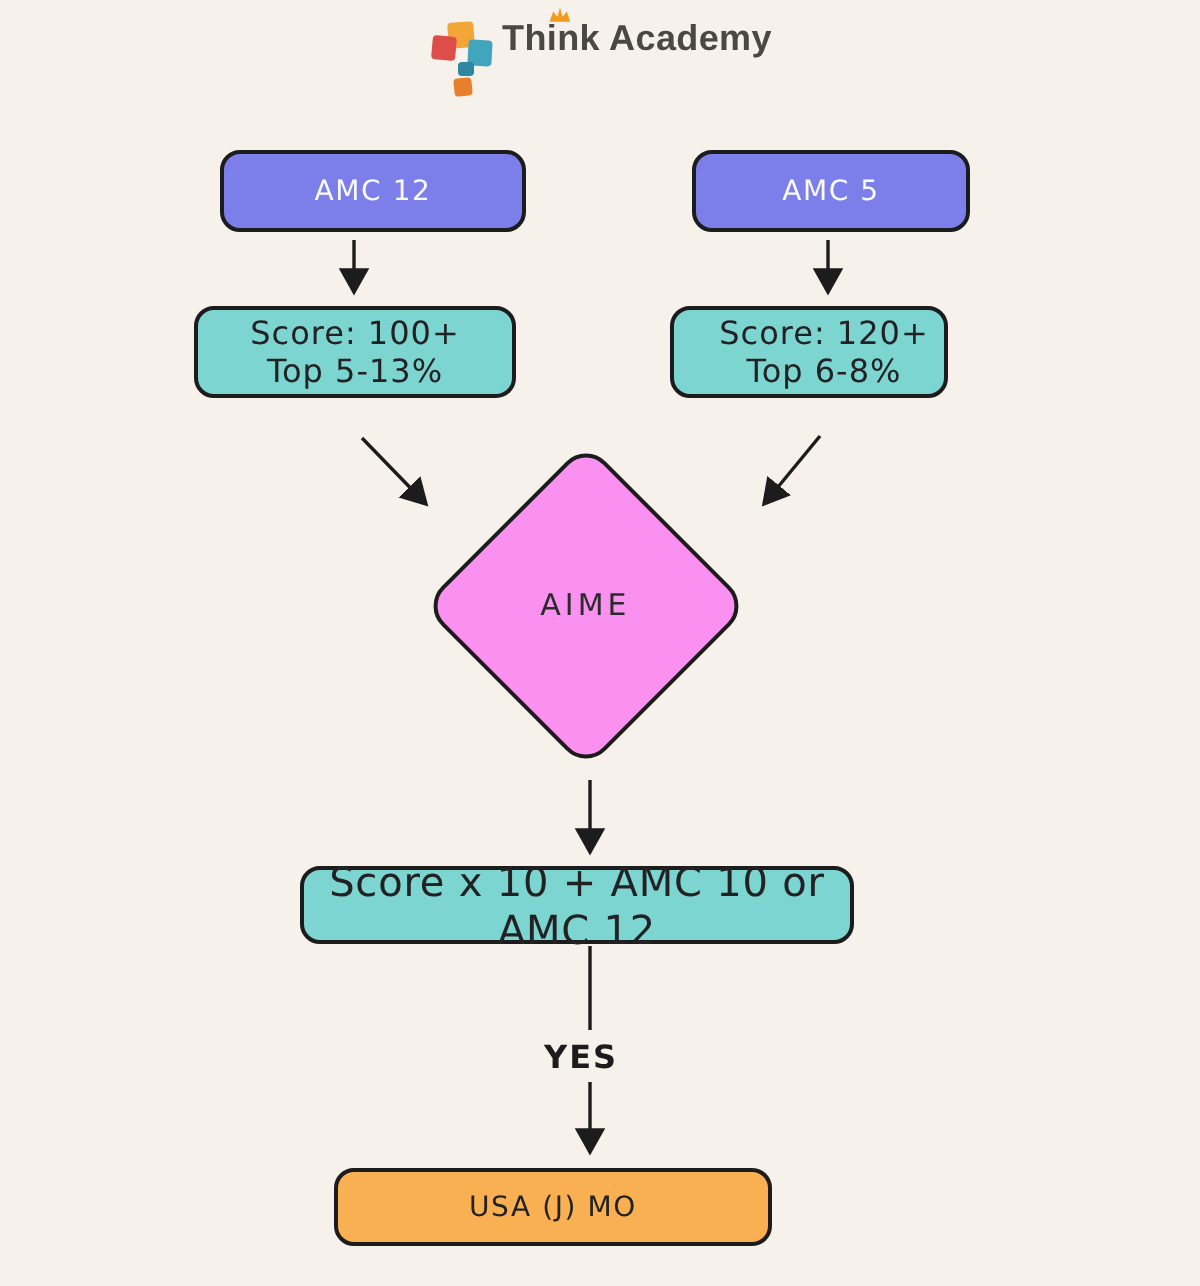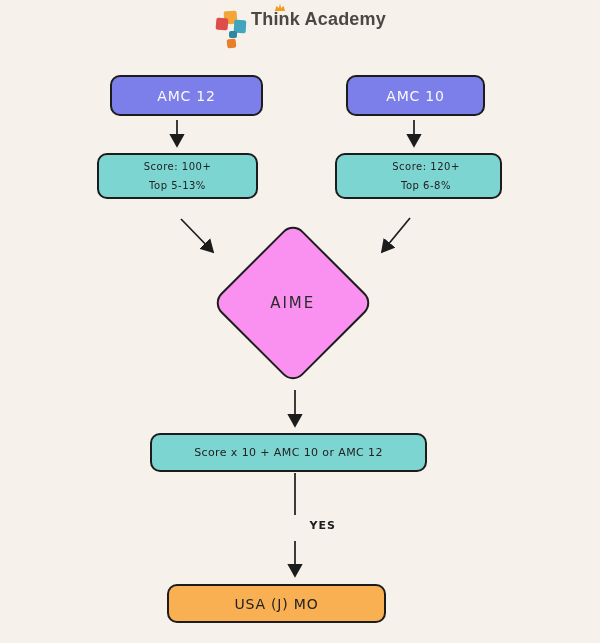--- a/index.html
+++ b/index.html
@@ -26,31 +26,31 @@
 
   
   .node{
     position:absolute;display:flex;align-items:center;justify-content:center;
     border:2px solid var(--outline,#1C1C1C);border-radius:10px;box-sizing:border-box;
     color:#222;font-size:14px;letter-spacing:.8px;text-align:center;
   }
   .node-amc{background:var(--purple,#7C7EE9);color:#FAFAFA;}
   #amc12{left:110px;top:75px;width:153px;height:41px;}
   #amc10{left:346px;top:75px;width:139px;height:41px;}
-  .node-score{background:var(--teal,#7DD5D2);flex-direction:column;line-height:19px;font-size:10px;letter-spacing:.5px;}
+  .node-score{background:var(--teal,#7DD5D2);flex-direction:column;line-height:19px;font-size:16px;letter-spacing:.5px;}
   #score12{left:97px;top:153px;width:161px;height:46px;}
-  #score10{left:335px;top:153px;width:167px;height:46px;padding-left:15px;}
+  #score10{left:335px;top:153px;width:139px;height:46px;padding-left:15px;}
   #aime{left:235px;top:245px;width:116px;height:116px;background:var(--pink,#FA90F0);transform:rotate(45deg);border-radius:14px;}
   #aime .diamond-inner{transform:rotate(-45deg);letter-spacing:2px;font-size:15px;color:#2b2b2b;}
-  #qualify{left:150px;top:433px;width:277px;height:39px;background:var(--teal,#7DD5D2);font-size:11px;letter-spacing:.4px;}
+  #qualify{left:150px;top:433px;width:277px;height:39px;background:var(--teal,#7DD5D2);font-size:20px;letter-spacing:.4px;}
   #usamo{left:167px;top:584px;width:219px;height:39px;background:var(--orange,#F8B052);}
 
   
-  .yes-label{position:absolute;left:286px;top:519px;width:50px;text-align:right;
-    font-size:11px;font-weight:bold;letter-spacing:1px;color:#1C1C1C;}
+  .yes-label{position:absolute;left:272px;top:519px;width:50px;text-align:left;
+    font-size:16px;font-weight:bold;letter-spacing:1px;color:#1C1C1C;}
 
   
   .arrows{position:absolute;left:0;top:0;pointer-events:none;}
   .arrows line{stroke:var(--outline,#1C1C1C);stroke-width:1.7;}
 </style>
 </head>
 <body>
 
 <div class="canvas">
 
@@ -97,21 +97,21 @@
     <g>
       <line x1="295" y1="541" x2="295" y2="576" marker-end="url(#ah)"></line>
     </g>
   </svg>
 
   <div class="node node-amc" id="amc12">
     <span>AMC 12</span>
   </div>
 
   <div class="node node-amc" id="amc10">
-    <span>AMC 10</span>
+    <span>AMC 5</span>
   </div>
 
   <div class="node node-score" id="score12">
     <span>Score: 100+</span>
     <span>Top 5-13%</span>
   </div>
 
   <div class="node node-score" id="score10">
     <span>Score: 120+</span>
     <span>Top 6-8%</span>

